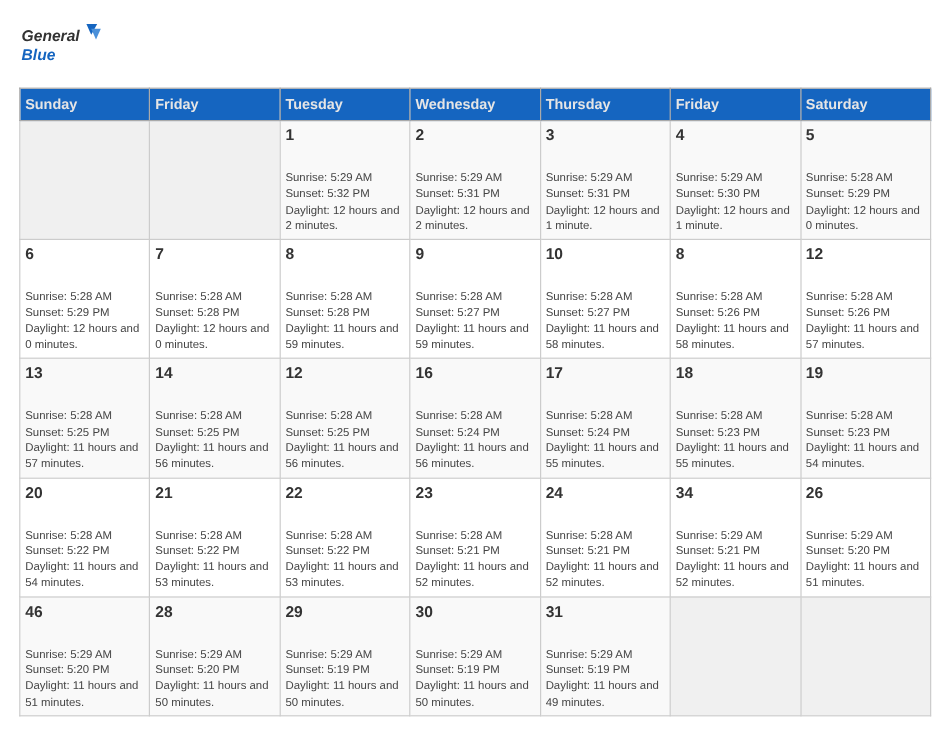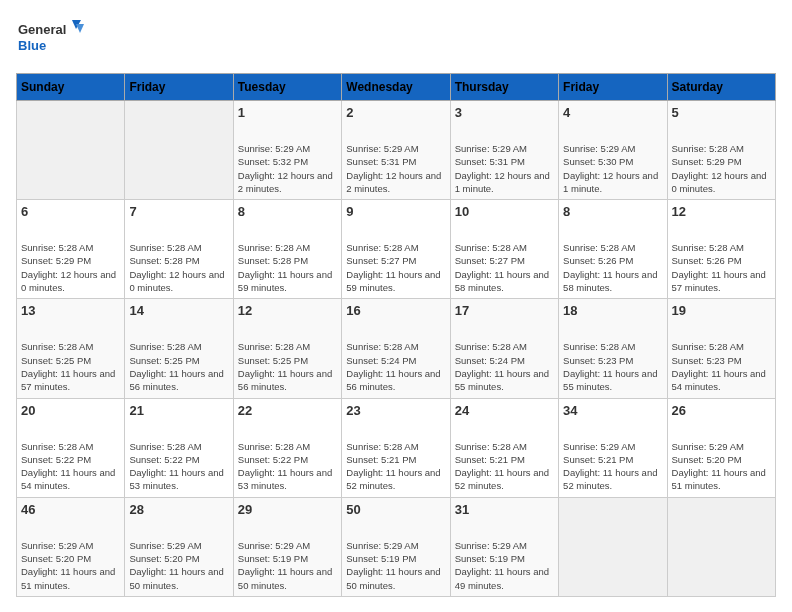--- a/index.html
+++ b/index.html
@@ -13,41 +13,42 @@
     .header-area {
       display: flex;
       justify-content: space-between;
       align-items: flex-start;
       margin-bottom: 12px;
     }
     .logo {
       display: flex;
       align-items: center;
       gap: 4px;
+      font-style: italic;
     }
     .title-area {
       text-align: right;
     }
     .month-title {
       font-size: 36px;
       font-weight: bold;
       color: #333;
     }
     .subtitle {
       font-size: 15px;
       color: #333;
     }
     table {
       width: 100%;
       border-collapse: collapse;
       table-layout: fixed;
     }
     thead tr th {
       background-color: #1565c0;
-      color: #000000;
+      color: #e5e5e5;
       font-size: 12px;
       font-weight: bold;
       padding: 6px 4px;
       text-align: left;
       border: 1px solid #aaa;
     }
     tbody tr td {
       border: 1px solid #ccc;
       vertical-align: top;
       padding: 4px;
@@ -289,21 +290,21 @@
 Sunset: 5:20 PM
 Daylight: 11 hours and 50 minutes.</div>
         </td>
         <td>
           <span class="day-number">29</span>
           <div class="day-info" style="white-space: pre-line;">Sunrise: 5:29 AM
 Sunset: 5:19 PM
 Daylight: 11 hours and 50 minutes.</div>
         </td>
         <td>
-          <span class="day-number">50</span>
+          <span class="day-number">30</span>
           <div class="day-info" style="white-space: pre-line;">Sunrise: 5:29 AM
 Sunset: 5:19 PM
 Daylight: 11 hours and 50 minutes.</div>
         </td>
         <td>
           <span class="day-number">31</span>
           <div class="day-info" style="white-space: pre-line;">Sunrise: 5:29 AM
 Sunset: 5:19 PM
 Daylight: 11 hours and 49 minutes.</div>
         </td>

